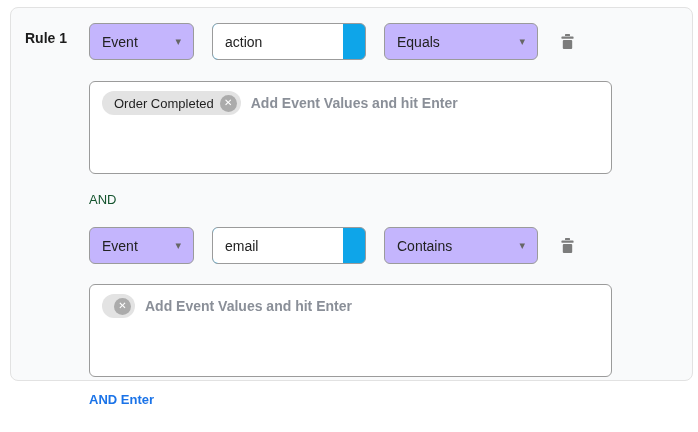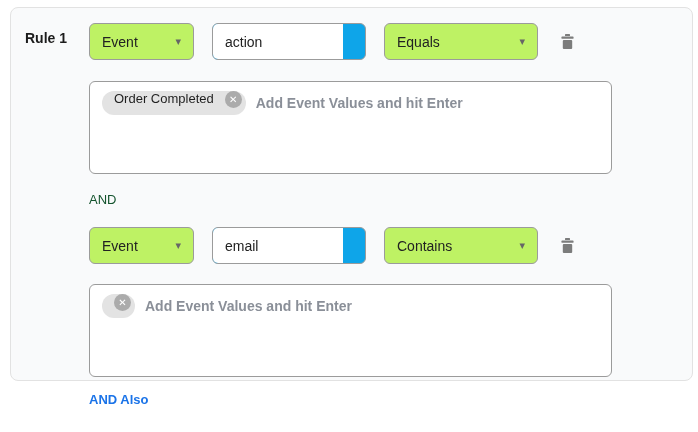--- a/index.html
+++ b/index.html
@@ -32,21 +32,21 @@
     display: flex;
     align-items: center;
     gap: 18px;
   }
   .row1 { top: 15px; }
   .row2 { top: 219px; }
   .select {
     height: 37px;
     border: 1px solid #9b9b9b;
     border-radius: 6px;
-    background: #bef264;
+    background: #c4b5fd;
     display: flex;
     align-items: center;
     justify-content: space-between;
     padding: 0 12px;
     font-size: 14px;
     color: #222222;
     cursor: pointer;
   }
   .select-type { width: 105px; }
   .select-op { width: 154px; }
@@ -94,26 +94,26 @@
     border-radius: 6px;
     padding: 9px 12px;
     display: flex;
     align-items: flex-start;
     cursor: text;
   }
   .box1 { top: 73px; }
   .box2 { top: 276px; }
   .chip {
     display: inline-flex;
-    align-items: flex-start;
+    align-items: center;
     height: 24px;
     background: #e3e3e3;
     border-radius: 12px;
     padding: 0 4px 0 12px;
-    gap: 11px;
+    gap: 6px;
     flex: none;
   }
   .chip-label {
     font-size: 13px;
     color: #1f1f1f;
     white-space: nowrap;
   }
   .chip-x {
     width: 17px;
     height: 17px;
@@ -216,15 +216,15 @@
 
   <div class="value-box box2">
     <span class="chip">
       <button class="chip-x">
         <span>✕</span>
       </button>
     </span>
     <span class="box-placeholder">Add Event Values and hit Enter</span>
   </div>
 
-  <a class="and-also-link">AND Also</a>
+  <a class="and-also-link">AND Enter</a>
 
 </div>
 
 </body></html>

